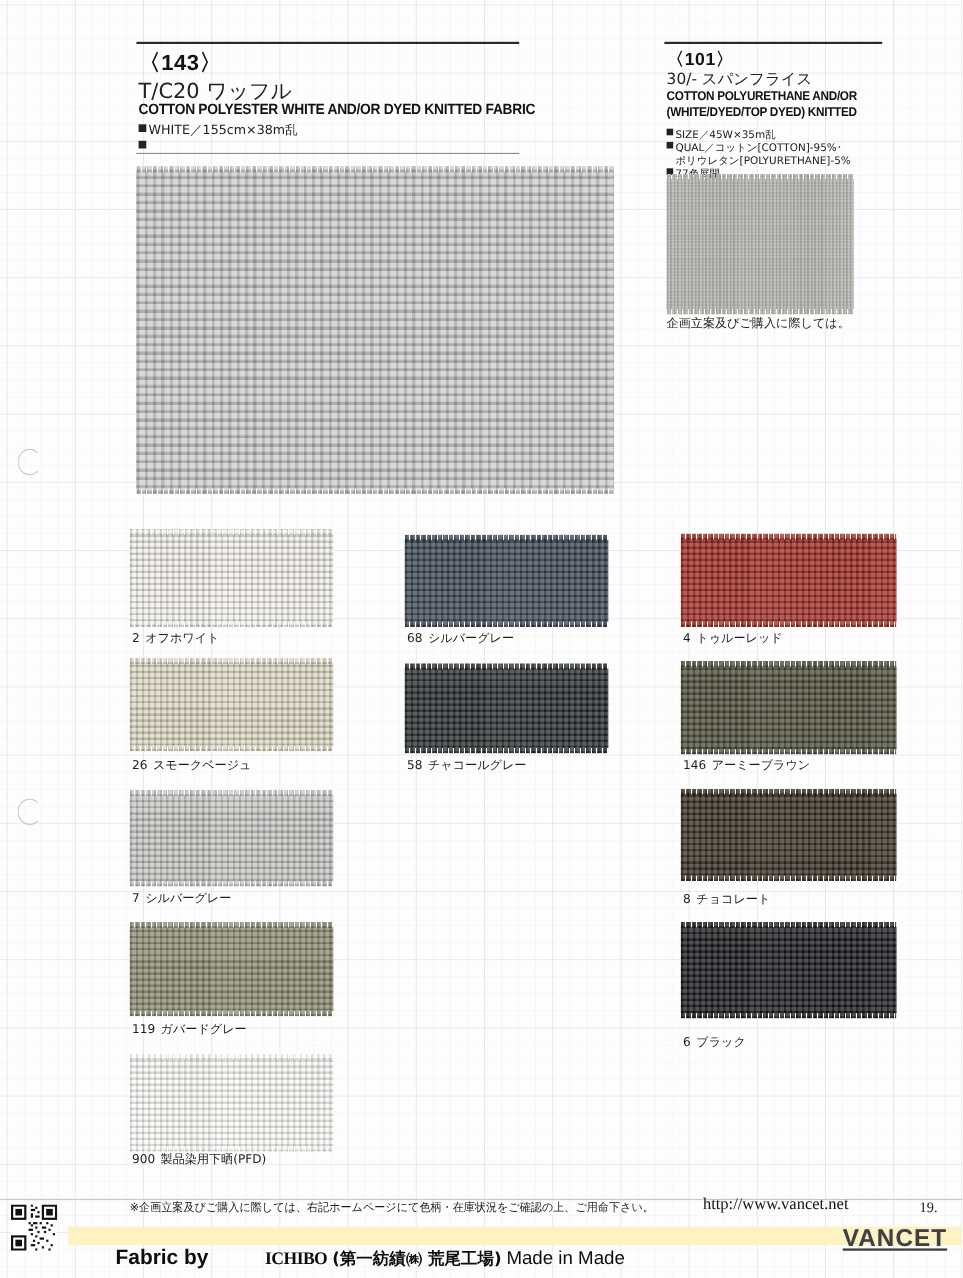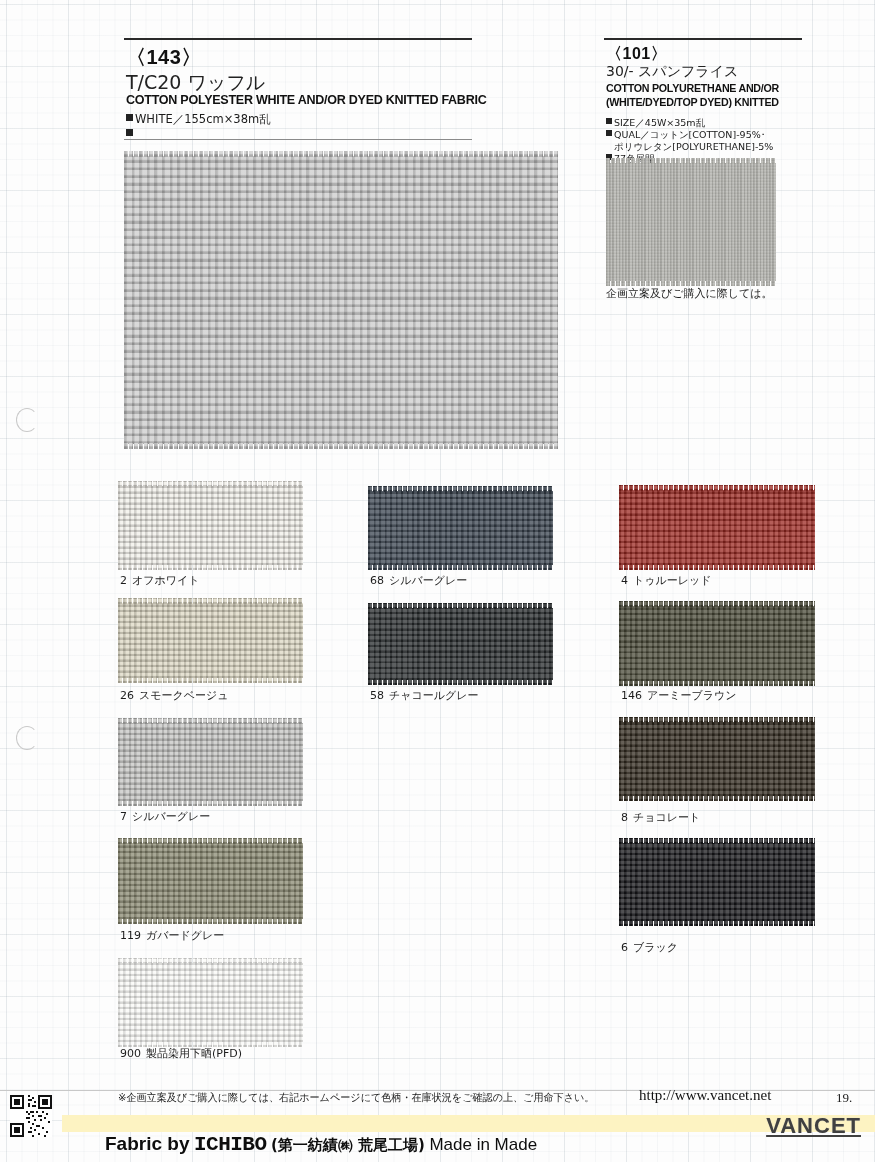--- a/index.html
+++ b/index.html
@@ -168,21 +168,21 @@
     text-shadow: 0 0 1px rgba(190,190,190,0.9);
     text-decoration: underline;
   }
   #fabric-by {
     position: absolute;
     left: 105px; top: 1133px;
     white-space: nowrap;
     color: #0d0d0d;
   }
   #fabric-by .fb { font-family:"Liberation Sans", sans-serif; font-weight:bold; font-size:19px; }
-  #fabric-by .ichibo { font-family:Liberation Mono, monospace; font-weight:bold; font-size:21px; letter-spacing:-0.5px; }
+  #fabric-by .ichibo { font-family:Liberation Serif, serif; font-weight:bold; font-size:16px; letter-spacing:-0.5px;padding-left:47px; }
   #fabric-by .jpco { font-family:"DejaVu Sans", sans-serif; font-weight:bold; font-size:15px; }
   #fabric-by .mij { font-family:"Liberation Sans", sans-serif; font-size:17px; }
   #qr {
     position: absolute;
     left: 10px; top: 1095px;
     width: 42px; height: 42px;
   }
   #bottom-rule {
     position: absolute;
     left: 0; top: 1090px; width: 875px; height: 1px;

